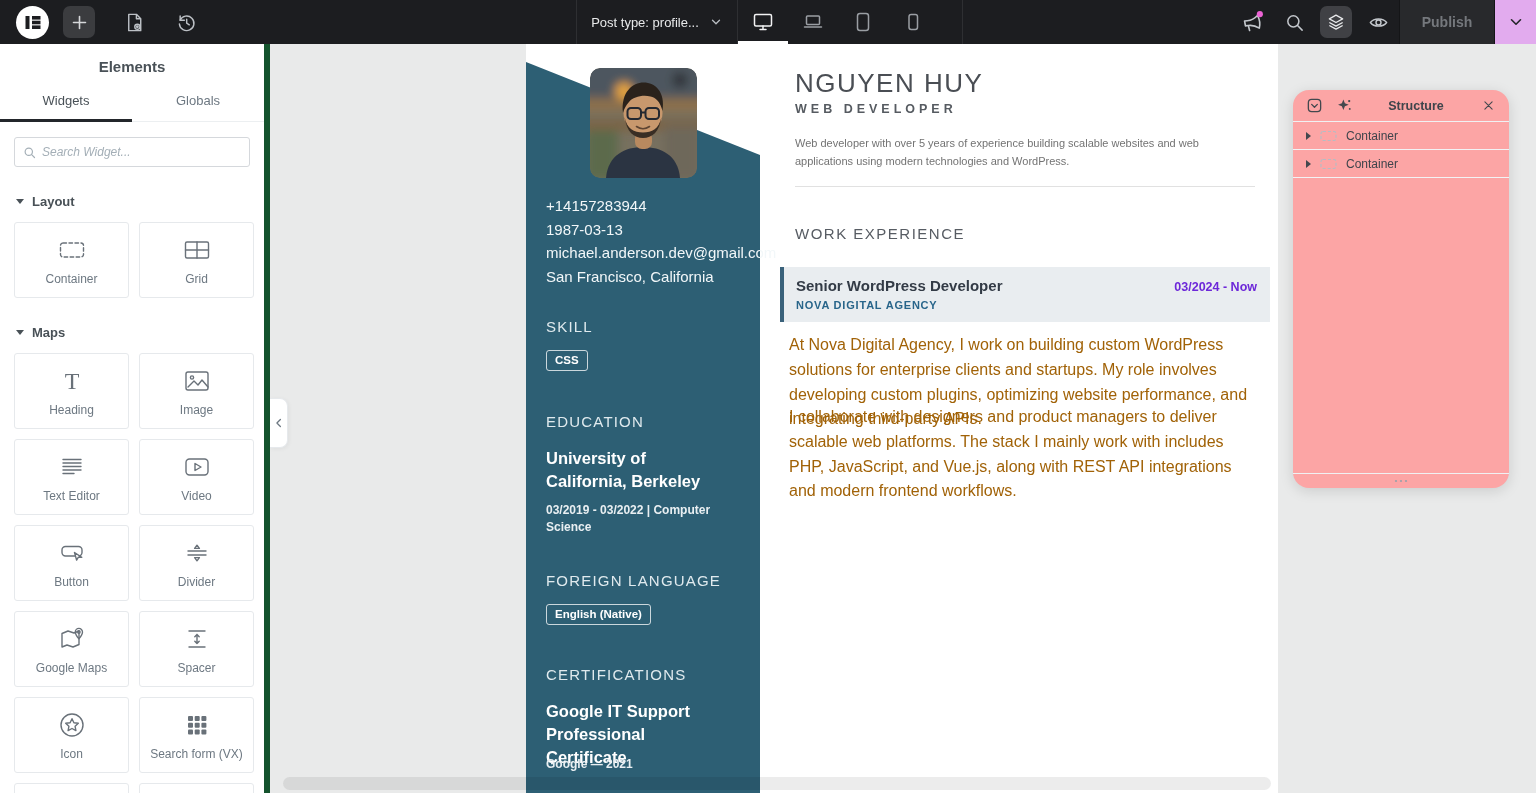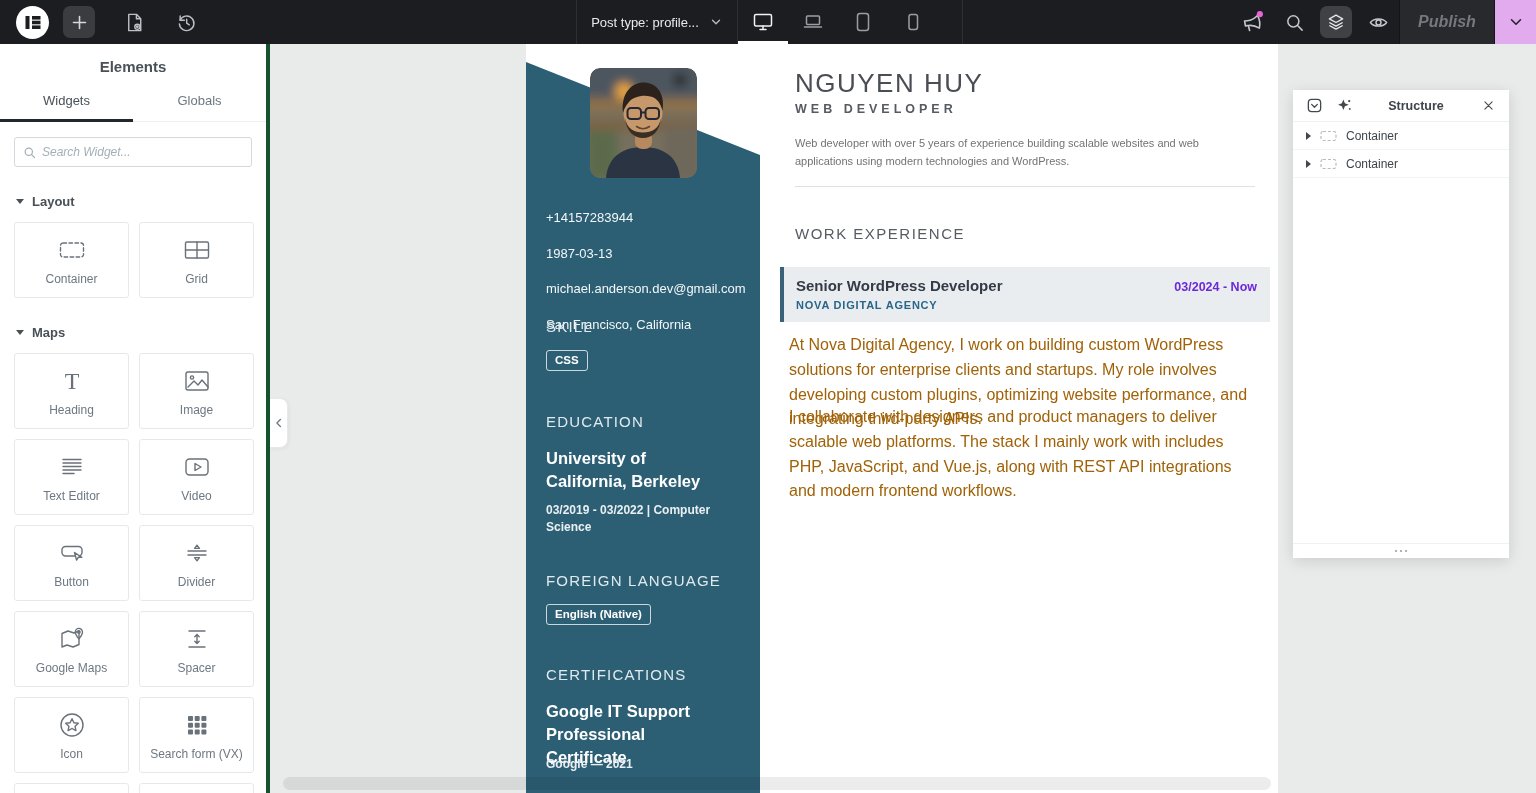--- a/index.html
+++ b/index.html
@@ -14,25 +14,25 @@
   .tb-iconbtn { width:26px; height:26px; display:flex; align-items:center; justify-content:center; cursor:pointer; }
   .tb-sep { position:absolute; top:0; width:1px; height:44px; background:#2e2f32; }
   .tb-dropdown { position:absolute; left:577px; top:0; width:160px; height:44px; display:flex; align-items:center; justify-content:center; gap:10px; cursor:pointer; }
   .tb-dropdown span { color:#e8e9ea; font-size:13px; }
   .tb-devices { position:absolute; left:738px; top:0; height:44px; display:flex; align-items:center; }
   .dev-btn { width:50px; height:44px; display:flex; align-items:center; justify-content:center; cursor:pointer; position:relative; }
   .dev-btn.active::after { content:""; position:absolute; left:0; bottom:0; width:50px; height:3px; background:#ffffff; }
   .tb-right { position:absolute; right:0; top:0; height:44px; display:flex; align-items:center; }
   .tb-rbtn { width:42px; height:44px; display:flex; align-items:center; justify-content:center; cursor:pointer; position:relative; }
   .layers-active { width:32px; height:32px; border-radius:7px; background:#404145; display:flex; align-items:center; justify-content:center; }
-  .publish-btn { width:95px; height:44px; background:#28292c; border-left:1px solid #141517; color:#75787d; font-size:16px; font-weight:bold; display:flex; align-items:center; justify-content:center; cursor:default;font-style:italic; }
+  .publish-btn { width:95px; height:44px; background:#28292c; border-left:1px solid #141517; color:#75787d; font-size:14px; font-weight:bold; display:flex; align-items:center; justify-content:center; cursor:default; }
   .publish-opt { width:42px; height:44px; background:#e2abee; border-left:1px solid #141517; display:flex; align-items:center; justify-content:center; cursor:pointer; }
 
   
-  .leftpanel { position:absolute; left:0; top:44px; width:270px; height:749px; background:#ffffff; border-right:4px solid #14532d; overflow:hidden; z-index:40; }
+  .leftpanel { position:absolute; left:0; top:44px; width:270px; height:749px; background:#ffffff; border-right:6px solid #14532d; overflow:hidden; z-index:40; }
   .panel-title { height:44px; line-height:46px; text-align:center; font-size:15px; font-weight:bold; color:#495157; }
   .tabs { display:flex; height:34px; border-bottom:1px solid #eceff1; }
   .tab { flex:1; text-align:center; font-size:13px; color:#6d7882; line-height:26px; cursor:pointer; position:relative; }
   .tab.active { color:#495157; }
   .tab.active::after { content:""; position:absolute; left:0; bottom:-1px; width:100%; height:3px; background:#23262b; }
   .searchbox { margin:15px 14px 6px 14px; height:30px; border:1px solid #d5d8dc; border-radius:3px; display:flex; align-items:center; padding:0 8px; gap:6px; background:#fff; }
   .searchbox input { border:none; outline:none; flex:1; font-size:12px; font-style:italic; color:#495157; font-family:"Liberation Sans",sans-serif; }
   .searchbox input::placeholder { color:#a4afb7; }
   .sec-head { display:flex; align-items:center; gap:8px; margin:27px 0 13px 16px; cursor:pointer; }
   .caret-down { width:0; height:0; border-top:5px solid #495157; border-left:4px solid transparent; border-right:4px solid transparent; }
@@ -42,41 +42,41 @@
   .wlabel { font-size:12px; color:#6d7882; }
   .wicon { stroke:#697179; fill:none; stroke-width:1.4; stroke-linecap:round; stroke-linejoin:round; }
   .collapse-tab { position:absolute; left:270px; top:398px; width:18px; height:50px; background:#ffffff; border:1px solid #e6e9ec; border-left:none; border-radius:0 8px 8px 0; display:flex; align-items:center; justify-content:center; cursor:pointer; z-index:41; box-shadow:1px 1px 4px rgba(0,0,0,.05); }
 
   
   .canvas { position:absolute; left:271px; top:44px; width:1265px; height:749px; }
   .page { position:absolute; left:255px; top:0; width:752px; height:749px; background:#ffffff; }
   .resume-side { position:absolute; left:0; top:0; width:234px; height:749px; background:#2d5f74; clip-path:polygon(0 18px, 234px 111px, 234px 749px, 0 749px); }
   .photo { position:absolute; left:64px; top:24px; width:107px; height:110px; border-radius:10px; overflow:hidden; cursor:pointer; }
   .side-abs { position:absolute; left:20px; width:194px; color:#fff; }
-  .contact-line { font-size:13px; line-height:23.5px; color:#f2f7f9;margin-top:12px; }
+  .contact-line { font-size:15px; line-height:23.5px; color:#f2f7f9; }
   .side-title { font-size:15px; letter-spacing:1.2px; color:#e0eaee; font-weight:400; }
   .tag { display:inline-block; border:1px solid rgba(255,255,255,.75); border-radius:3px; padding:3px 8px 4px 8px; font-size:11.5px; font-weight:bold; color:#fff; }
   .side-strong { font-size:16.5px; font-weight:bold; line-height:23px; color:#fff; width:180px; }
   .side-meta { font-size:12px; font-weight:bold; line-height:17px; color:#e9eff2; width:178px; }
   .page-main { position:absolute; left:254px; top:0; width:492px; height:749px; }
   .r-name { position:absolute; left:15px; top:24px; font-size:26px; letter-spacing:1.5px; color:#4a4e54; font-weight:400; cursor:pointer; }
   .r-role { position:absolute; left:15px; top:58px; font-size:12.5px; letter-spacing:4px; color:#565b61; font-weight:bold; }
   .r-summary { position:absolute; left:15px; top:91px; width:452px; font-size:11px; line-height:1.62; color:#737373; }
   .r-divider { position:absolute; left:15px; top:142px; width:460px; border-top:1px solid #e1e1e1; }
   .r-wetitle { position:absolute; left:15px; top:181px; font-size:15px; letter-spacing:1.5px; color:#575c63; font-weight:400; }
   .job-card { position:absolute; left:0; top:223px; width:490px; height:55px; background:#e9edf0; border-left:4px solid #3a627b; padding:10px 13px 0 12px; cursor:pointer; }
   .job-top { display:flex; justify-content:space-between; align-items:baseline; }
   .job-title { font-size:15px; font-weight:bold; color:#333b46; }
   .job-date { font-size:12.5px; font-weight:bold; color:#6d28d9; }
   .job-company { margin-top:5px; font-size:11px; font-weight:bold; letter-spacing:.8px; color:#28658a; }
   .job-p { position:absolute; left:9px; width:468px; font-size:16px; line-height:1.55; color:#a16207; }
   .hscroll { position:absolute; left:12px; bottom:3px; width:988px; height:13px; background:rgba(0,0,0,.075); border-radius:7px; }
 
   
-  .structure { position:absolute; left:1293px; top:90px; width:216px; height:468px; background:#ffffff; border-radius:0; box-shadow:0 3px 14px rgba(0,0,0,.13); z-index:50; }
+  .structure { position:absolute; left:1293px; top:90px; width:216px; height:398px; background:#fca5a5; border-radius:16px; box-shadow:0 3px 14px rgba(0,0,0,.13); z-index:50; }
   .st-header { height:32px; display:flex; align-items:center; border-bottom:1px solid #f0f1f3; padding:0 10px; }
   .st-title { flex:1; text-align:center; font-size:12.5px; font-weight:bold; color:#3f444b; }
   .st-row { height:28px; display:flex; align-items:center; gap:9px; padding:0 0 0 13px; border-bottom:1px solid #f2f3f5; cursor:pointer; }
   .caret-right { width:0; height:0; border-left:5px solid #43484e; border-top:4px solid transparent; border-bottom:4px solid transparent; }
   .st-label { font-size:12px; color:#3f444b; }
   .st-footer { position:absolute; bottom:0; left:0; width:100%; height:15px; border-top:1px solid #f0f1f3; display:flex; align-items:center; justify-content:center; cursor:grab; }
 </style>
 </head>
 <body>
 

